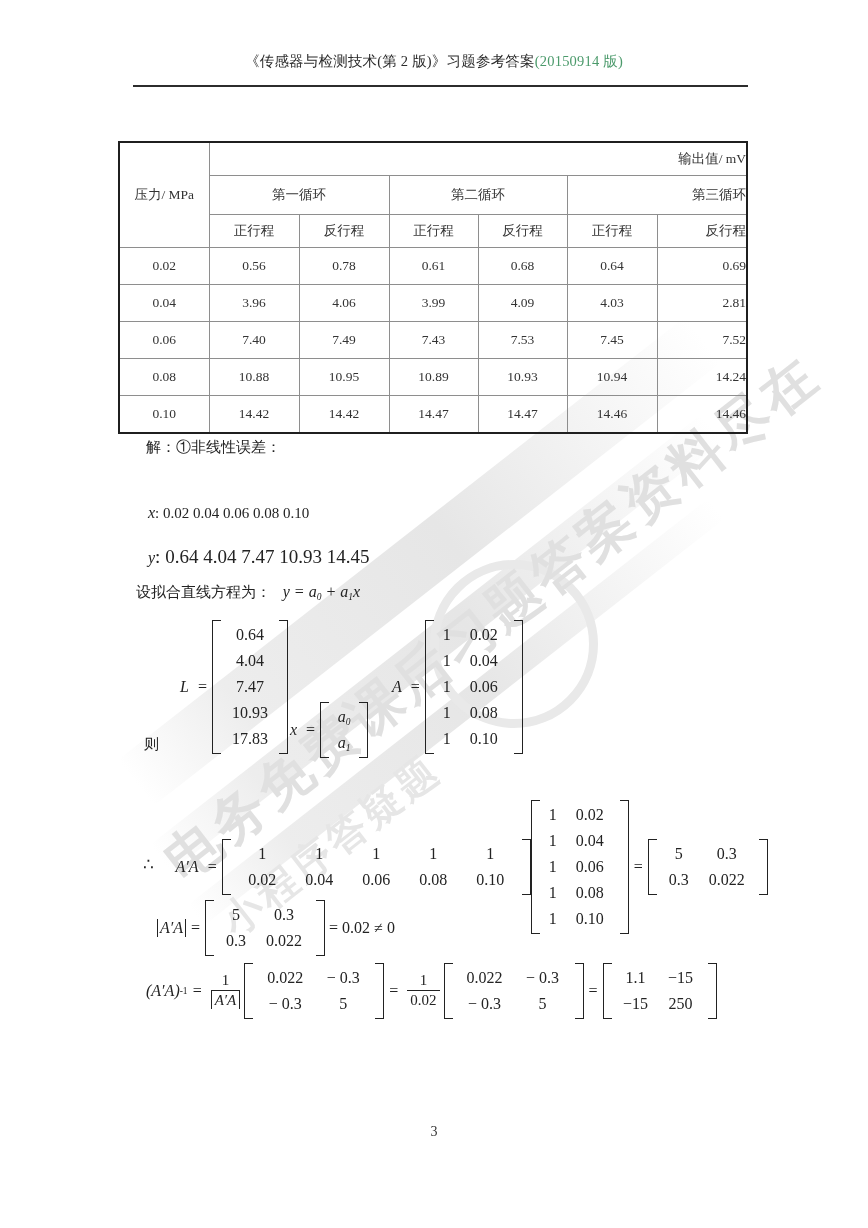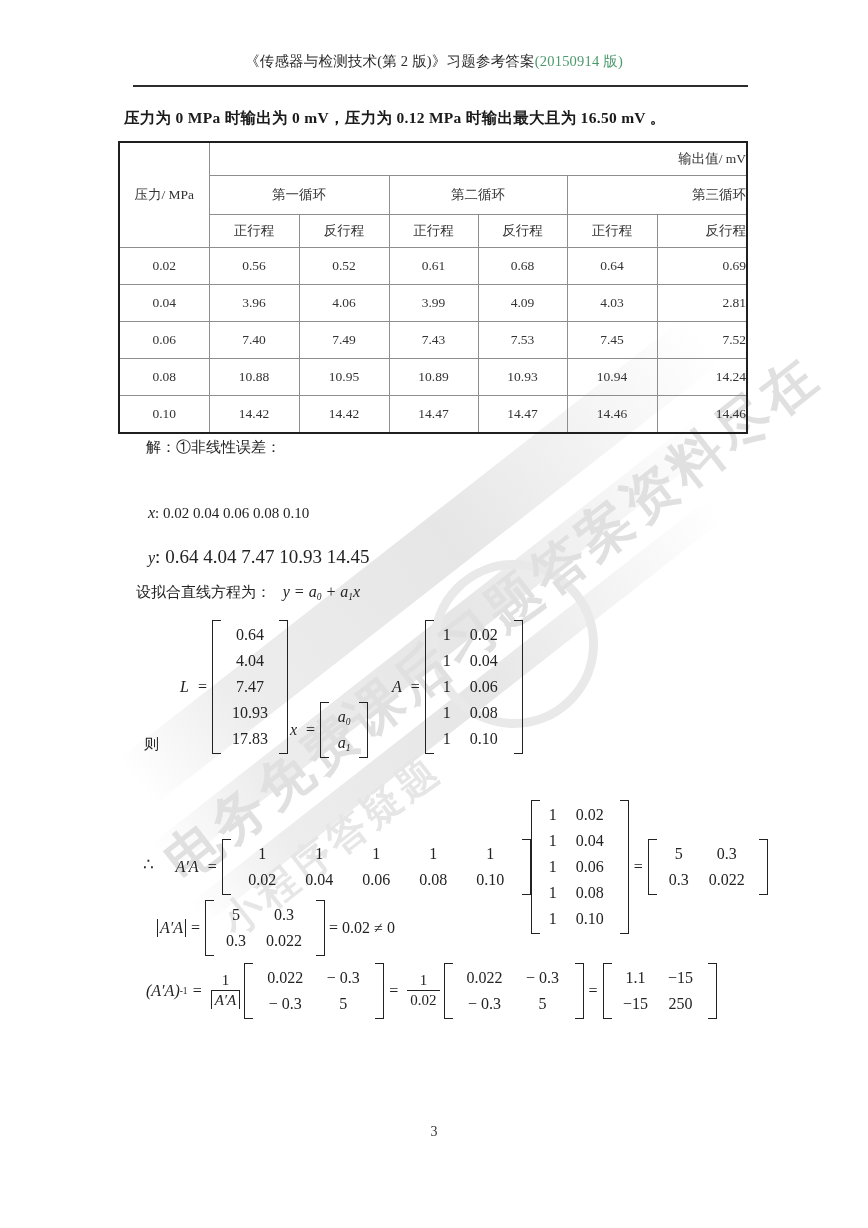--- a/index.html
+++ b/index.html
@@ -247,21 +247,20 @@
     <div class="wm-band wm-sub">小程序答疑题</div>
   </div>
 
   <div class="content">
 
     <div class="runhead">
       <span>《传感器与检测技术(第 2 版)》习题参考答案</span><span class="ver">(20150914 版)</span>
     </div>
     <div class="headrule"></div>
 
-    <div class="intro">压力为 0 MPa 时输出为 0 mV，压力为 0.12 MPa 时输出最大且为 16.50 mV 。</div>
 
     <div class="tbl-wrap">
       <table class="data">
         <colgroup>
           <col style="width:90px">
             <col style="width:90px">
             <col style="width:90px">
           <col style="width:89px">
             <col style="width:89px">
             <col style="width:90px">
@@ -282,21 +281,21 @@
             <td>反行程</td>
             <td>正行程</td>
             <td>反行程</td>
             <td>正行程</td>
             <td class="outer-r">反行程</td>
           </tr>
 
           <tr class="d-row">
             <td class="outer-l">0.02</td>
             <td>0.56</td>
-            <td>0.52</td>
+            <td>0.78</td>
             <td>0.61</td>
             <td>0.68</td>
             <td>0.64</td>
             <td class="outer-r">0.69</td>
           </tr>
           <tr class="d-row">
             <td class="outer-l">0.04</td>
             <td>3.96</td>
             <td>4.06</td>
             <td>3.99</td>

